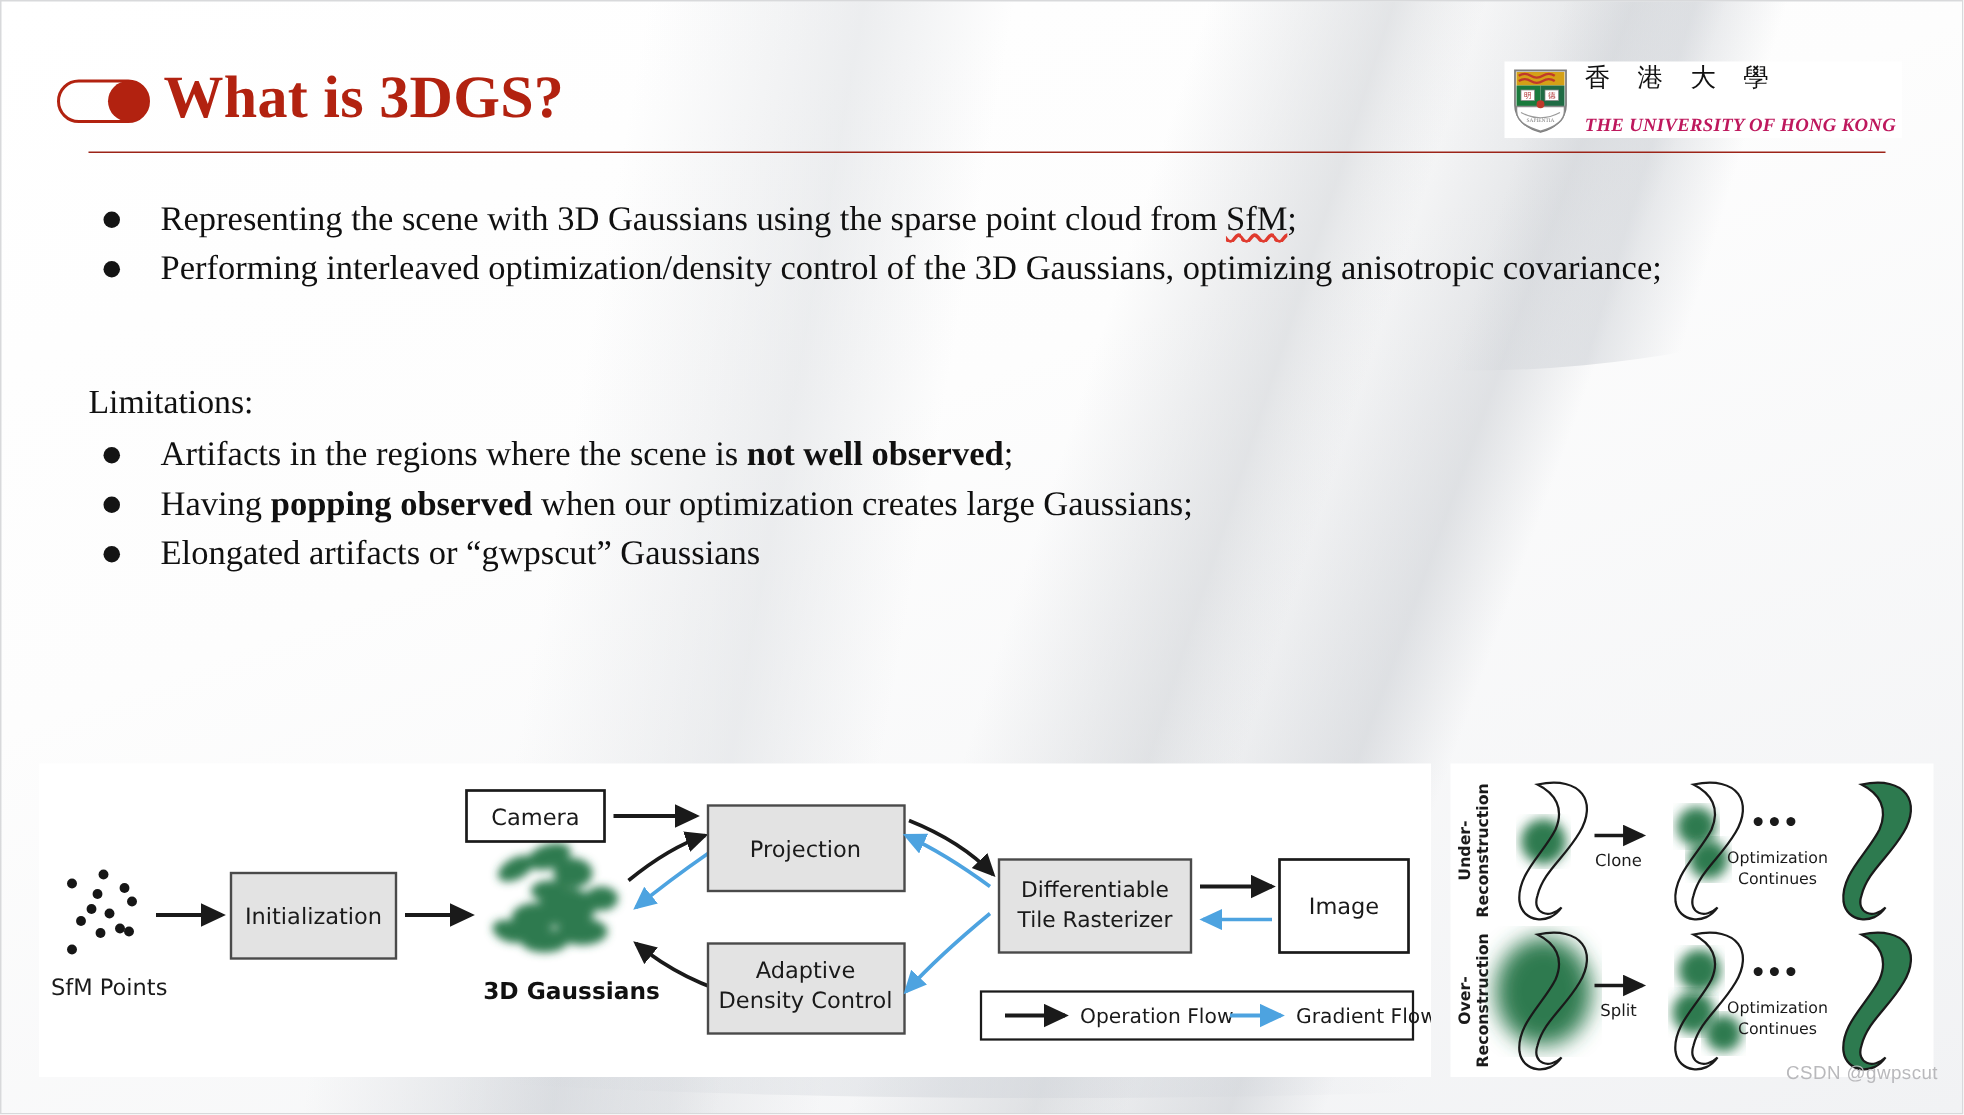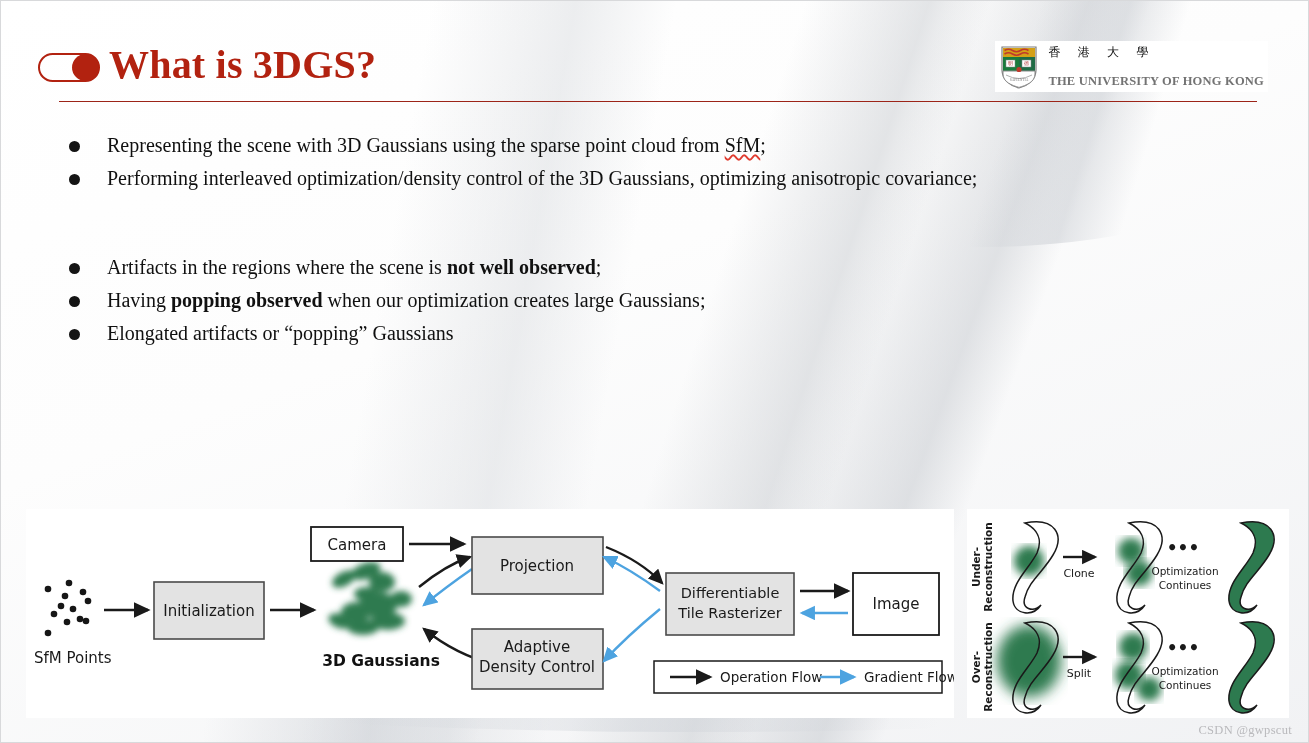--- a/index.html
+++ b/index.html
@@ -51,29 +51,29 @@
   .title-rule{
     position:absolute;left:58px;top:100px;width:1198px;height:0;
     border-top:1.4px solid #9c2418;
   }
   .logo{
     position:absolute;right:42px;top:40px;height:47px;
     display:flex;align-items:center;gap:9px;background:#fff;padding:2px 4px;
   }
   .crest{width:40px;height:45px;position:relative;flex:0 0 auto;}
   .logo-text{display:flex;flex-direction:column;justify-content:center;line-height:1;}
-  .logo-cn{font-size:12px;letter-spacing:7px;color:#111;font-family:Liberation Sans, sans-serif;font-weight:500;}
-  .logo-en{font-size:12.5px;font-weight:bold;color:#737373;letter-spacing:.2px;
-    font-family:"Liberation Serif",serif;margin-top:17px;}
+  .logo-cn{font-size:17px;letter-spacing:7px;color:#111;font-family:Liberation Serif, serif;font-weight:500;}
+  .logo-en{font-size:12.5px;font-weight:bold;color:#be185d;letter-spacing:.2px;
+    font-family:"Liberation Serif",serif;margin-top:17px;font-style:italic;}
 
   
   .content{position:absolute;left:58px;top:128px;width:1196px;color:#101010;}
   .bullet-list{margin:0;padding:0;list-style:none;}
   .bullet-item{
-    position:relative;padding-left:48px;font-size:20px;line-height:33px;
+    position:relative;padding-left:48px;font-size:23px;line-height:33px;
     text-align:justify;margin-bottom:0px;
   }
   .bullet-item:before{
     content:"";position:absolute;left:10px;top:12px;width:11px;height:11px;
     border-radius:50%;background:#141414;
   }
   .bullet-item.nojust{text-align:left;}
   .limit-head{font-size:22.5px;line-height:33px;margin:0 0 2px 0;padding-left:0;}
   .limits{margin:0;padding:0;list-style:none;}
   .spacer{height:56px;}
@@ -88,22 +88,22 @@
   .fig-left{
     position:absolute;left:25px;top:508px;width:928px;height:209px;
     background:#ffffff;
   }
   .fig-right{
     position:absolute;left:966px;top:508px;width:322px;height:209px;
     background:#ffffff;
   }
   .fig-left svg,.fig-right svg{display:block;}
   .watermark{
-    position:absolute;right:16px;bottom:4px;font-size:12.5px;color:#b9b9bc;
-    font-family:Liberation Serif, serif;letter-spacing:.3px;
+    position:absolute;right:16px;bottom:20px;font-size:12.5px;color:#b9b9bc;
+    font-family:Liberation Sans, sans-serif;letter-spacing:.3px;
   }
 </style>
 </head>
 <body>
 
 <div class="slide">
 
   <div class="swoosh sw1"></div>
   <div class="swoosh sw2"></div>
   <div class="swoosh sw3"></div>
@@ -144,30 +144,31 @@
       <li class="bullet-item">
         <span><span>Representing the scene with 3D Gaussians using the sparse point cloud from </span><span class="sp">SfM</span><span>;</span></span>
       </li>
       <li class="bullet-item">
         <span><span>Performing interleaved optimization/density control of the 3D Gaussians, optimizing anisotropic covariance;</span></span>
       </li>
     </ul>
 
     <div class="spacer"></div>
 
+    <div class="limit-head">Limitations:</div>
 
     <ul class="limits">
       <li class="bullet-item nojust">
         <span><span>Artifacts in the regions where the scene is </span><b>not well observed</b><span>;</span></span>
       </li>
       <li class="bullet-item nojust">
         <span><span>Having </span><b>popping observed</b><span> when our optimization creates large Gaussians;</span></span>
       </li>
       <li class="bullet-item nojust">
-        <span><span>Elongated artifacts or “popping” Gaussians</span></span>
+        <span><span>Elongated artifacts or “gwpscut” Gaussians</span></span>
       </li>
     </ul>
   </div>
 
   <div class="fig-left">
     <svg width="928" height="209" viewBox="0 0 928 209" font-family="DejaVu Sans, sans-serif">
       <defs>
         <marker id="ahB" markerWidth="7" markerHeight="7" refX="5.4" refY="3" orient="auto">
           <path d="M0,0 L6.4,3 L0,6 z" fill="#1a1a1a"></path>
         </marker>

